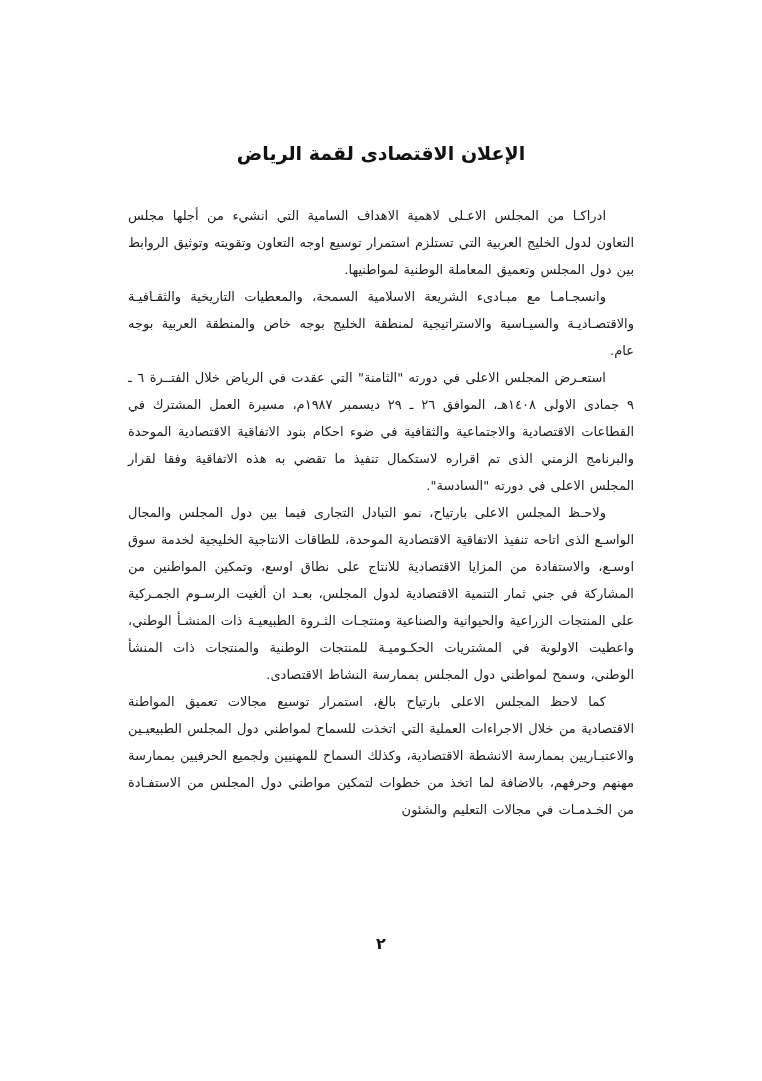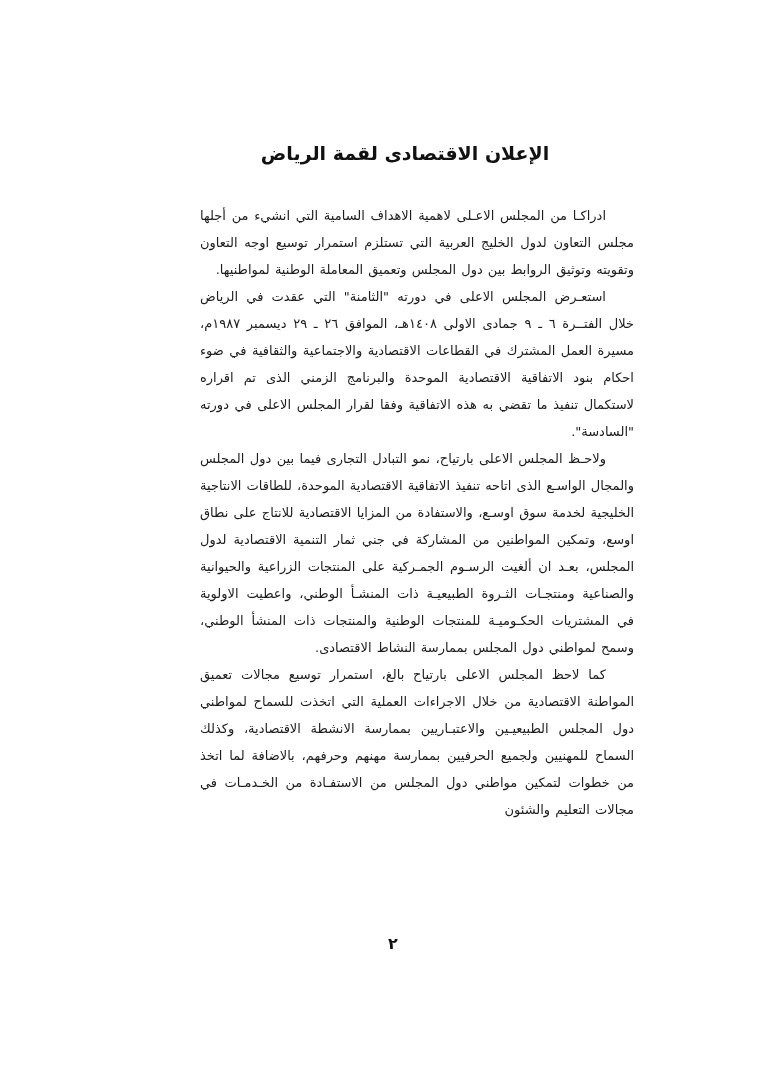--- a/index.html
+++ b/index.html
@@ -1,15 +1,15 @@
 <!DOCTYPE html>
 <html lang="ar" dir="rtl"><head>
 <meta charset="utf-8">
 <style>
-  * { box-sizing: border-box; padding-left: 24px; }
+  * { box-sizing: border-box; }
   html, body { margin: 0; padding: 0; }
   body {
     width: 762px;
     height: 1081px;
     background: #f7f7f5;
     font-family: "DejaVu Sans", sans-serif;
     position: relative;
     overflow: hidden;
   }
   .page {
@@ -53,19 +53,20 @@
   }
 </style>
 </head>
 <body>
 
 <div class="page">
   <div class="text-block">
     <h1 class="title">الإعلان الاقتصادى لقمة الرياض</h1>
     <div class="body">
       <p>ادراكـا من المجلس الاعـلى لاهمية الاهداف السامية التي انشيء من أجلها مجلس التعاون لدول الخليج العربية التي تستلزم استمرار توسيع اوجه التعاون وتقويته وتوثيق الروابط بين دول المجلس وتعميق المعاملة الوطنية لمواطنيها.</p>
+      <p>وانسجـامـا مع مبـادىء الشريعة الاسلامية السمحة، والمعطيات التاريخية والثقـافيـة والاقتصـاديـة والسيـاسية والاستراتيجية لمنطقة الخليج بوجه خاص والمنطقة العربية بوجه عام.</p>
       <p>استعـرض المجلس الاعلى في دورته "الثامنة" التي عقدت في الرياض خلال الفتــرة ٦ ـ ٩ جمادى الاولى ١٤٠٨هـ، الموافق ٢٦ ـ ٢٩ ديسمبر ١٩٨٧م، مسيرة العمل المشترك في القطاعات الاقتصادية والاجتماعية والثقافية في ضوء احكام بنود الاتفاقية الاقتصادية الموحدة والبرنامج الزمني الذى تم اقراره لاستكمال تنفيذ ما تقضي به هذه الاتفاقية وفقا لقرار المجلس الاعلى في دورته "السادسة".</p>
       <p>ولاحـظ المجلس الاعلى بارتياح، نمو التبادل التجارى فيما بين دول المجلس والمجال الواسـع الذى اتاحه تنفيذ الاتفاقية الاقتصادية الموحدة، للطاقات الانتاجية الخليجية لخدمة سوق اوسـع، والاستفادة من المزايا الاقتصادية للانتاج على نطاق اوسع، وتمكين المواطنين من المشاركة في جني ثمار التنمية الاقتصادية لدول المجلس، بعـد ان ألغيت الرسـوم الجمـركية على المنتجات الزراعية والحيوانية والصناعية ومنتجـات الثـروة الطبيعيـة ذات المنشـأ الوطني، واعطيت الاولوية في المشتريات الحكـوميـة للمنتجات الوطنية والمنتجات ذات المنشأ الوطني، وسمح لمواطني دول المجلس بممارسة النشاط الاقتصادى.</p>
       <p>كما لاحظ المجلس الاعلى بارتياح بالغ، استمرار توسيع مجالات تعميق المواطنة الاقتصادية من خلال الاجراءات العملية التي اتخذت للسماح لمواطني دول المجلس الطبيعيـين والاعتبـاريين بممارسة الانشطة الاقتصادية، وكذلك السماح للمهنيين ولجميع الحرفيين بممارسة مهنهم وحرفهم، بالاضافة لما اتخذ من خطوات لتمكين مواطني دول المجلس من الاستفـادة من الخـدمـات في مجالات التعليم والشئون</p>
     </div>
   </div>
   <div class="page-number">٢</div>
 </div>
 
 </body></html>

